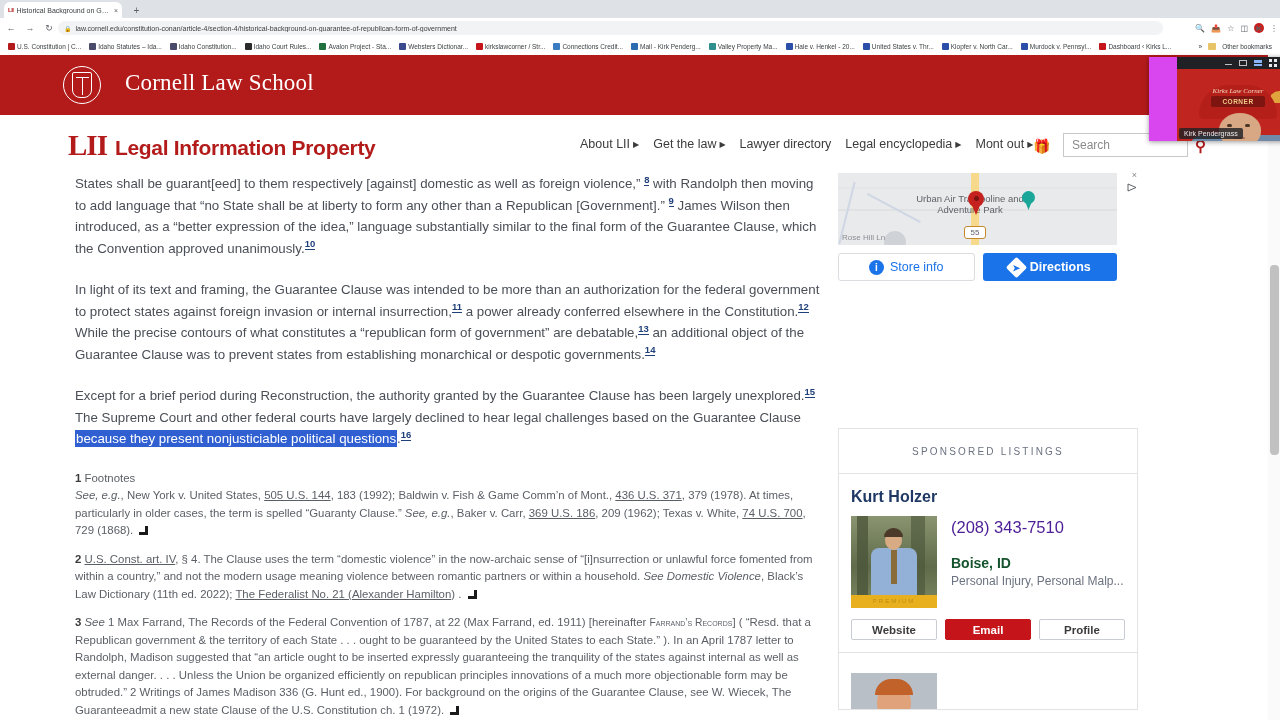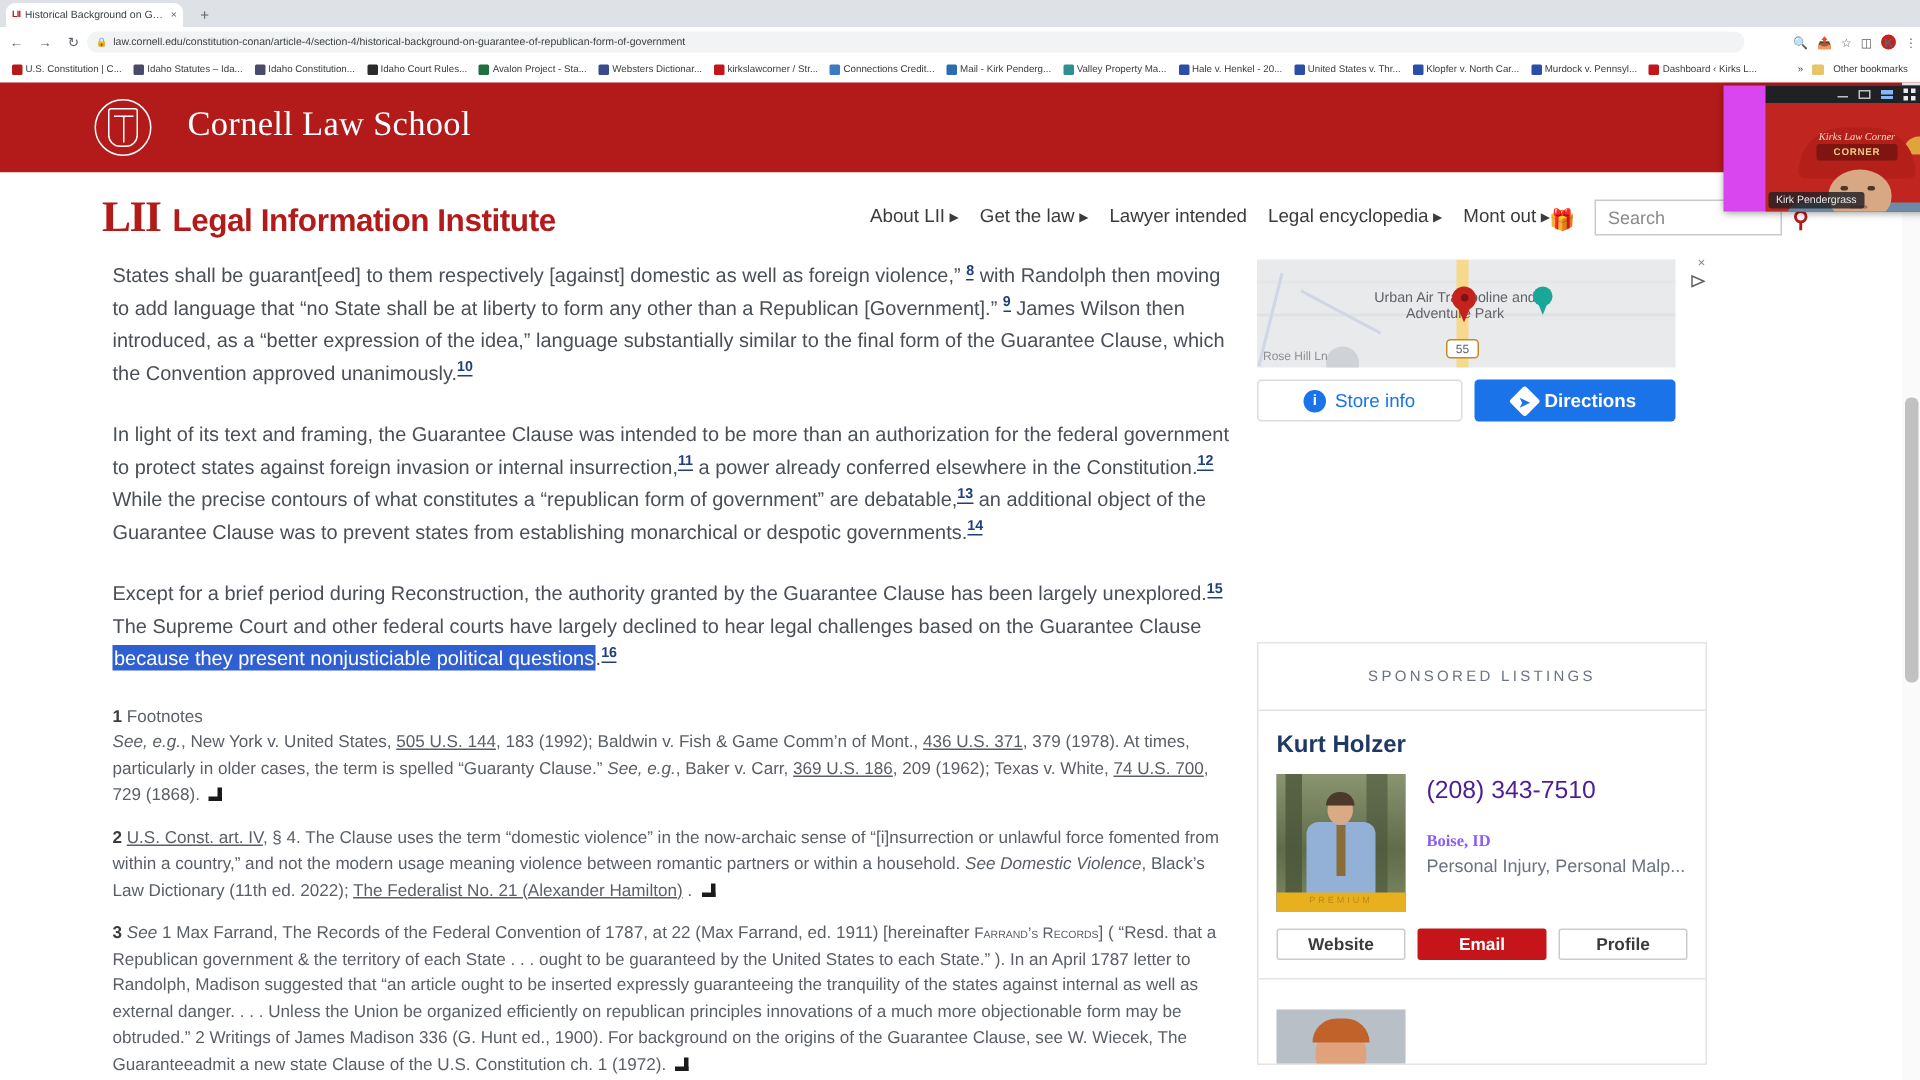--- a/index.html
+++ b/index.html
@@ -133,21 +133,21 @@
   .ph-bg { position:absolute; inset:0; background:linear-gradient(180deg,#8a9470 0%,#5f6b4a 55%,#7d8a63 100%); }
   .ph-tree1 { position:absolute; left:6px; top:0; width:11px; height:92px; background:#4a5338; opacity:.75; }
   .ph-tree2 { position:absolute; left:60px; top:0; width:14px; height:92px; background:#4a5338; opacity:.6; }
   .ph-head { position:absolute; left:34px; top:14px; width:17px; height:20px; border-radius:50%; background:#d8ab85; }
   .ph-hair { position:absolute; left:33px; top:12px; width:19px; height:9px; border-radius:9px 9px 0 0; background:#4b3a2a; }
   .ph-body { position:absolute; left:20px; top:32px; width:46px; height:52px; border-radius:8px 8px 0 0; background:#93b0d6; }
   .ph-tie { position:absolute; left:40px; top:34px; width:6px; height:34px; background:#8a6b3a; }
   .ph-prem { position:absolute; left:0; bottom:0; width:86px; height:13px; background:#e8b01f; color:#b88c12; font-size:6px; letter-spacing:2px; text-align:center; line-height:13px; }
   .lawyer-info { flex:1 1 auto; padding-top:2px; }
   .lawyer-phone { font-size:16.5px; color:#4c1d95; margin-bottom:18px; }
-  .lawyer-city { font-size:11px; font-weight:bold; color:#8b5cf6; margin-bottom:3px;font-family:Liberation Serif, serif; }
+  .lawyer-city { font-size:14px; font-weight:bold; color:#14532d; margin-bottom:3px; }
   .lawyer-spec { font-size:12px; color:#6b7280; white-space:nowrap; overflow:hidden; text-overflow:ellipsis; }
   .lawyer-btns { display:flex; gap:8px; margin-top:11px; }
   .lw-btn { flex:1; height:21px; font-size:11.5px; font-weight:bold; display:flex; align-items:center; justify-content:center; border:1px solid #c9ccd1; background:#fff; color:#3b3b3b; border-radius:2px; }
   .lw-btn.primary { background:#c5151b; border-color:#c5151b; color:#fff; }
   .lawyer2 { padding:14px 12px 0 12px; }
   .lawyer2-photo { width:86px; height:36px; position:relative; overflow:hidden; background:#c9cdd2; margin-top:6px; }
   .ph2-bg { position:absolute; inset:0; background:#b9bfc6; }
   .ph2-head { position:absolute; left:26px; top:10px; width:34px; height:40px; border-radius:50%; background:#e0a27a; }
   .ph2-hair { position:absolute; left:24px; top:6px; width:38px; height:16px; border-radius:19px 19px 0 0; background:#c0622a; }
 
@@ -282,33 +282,33 @@
   <div class="crest">
     <div class="crest-inner"></div>
   </div>
 </div>
 <div class="cornell-title">Cornell Law School</div>
 <div class="banner-search">Search</div>
 
 <div id="lii-header"></div>
 <div class="lii-logo">
   <span class="lii-mark">LII</span>
-  <span class="lii-name">Legal Information Institute</span>
+  <span class="lii-name">Legal Information Property</span>
 </div>
 <div class="lii-nav" id="lii-nav">
     <a href="#">
       <span>About LII</span>
       <span class="caret">▶</span>
     </a>
     <a href="#">
       <span>Get the law</span>
       <span class="caret">▶</span>
     </a>
     <a href="#">
-      <span>Lawyer intended</span>
+      <span>Lawyer directory</span>
     </a>
     <a href="#">
       <span>Legal encyclopedia</span>
       <span class="caret">▶</span>
     </a>
     <a href="#">
       <span>Mont out</span>
       <span class="caret">▶</span>
     </a>
   </div>

